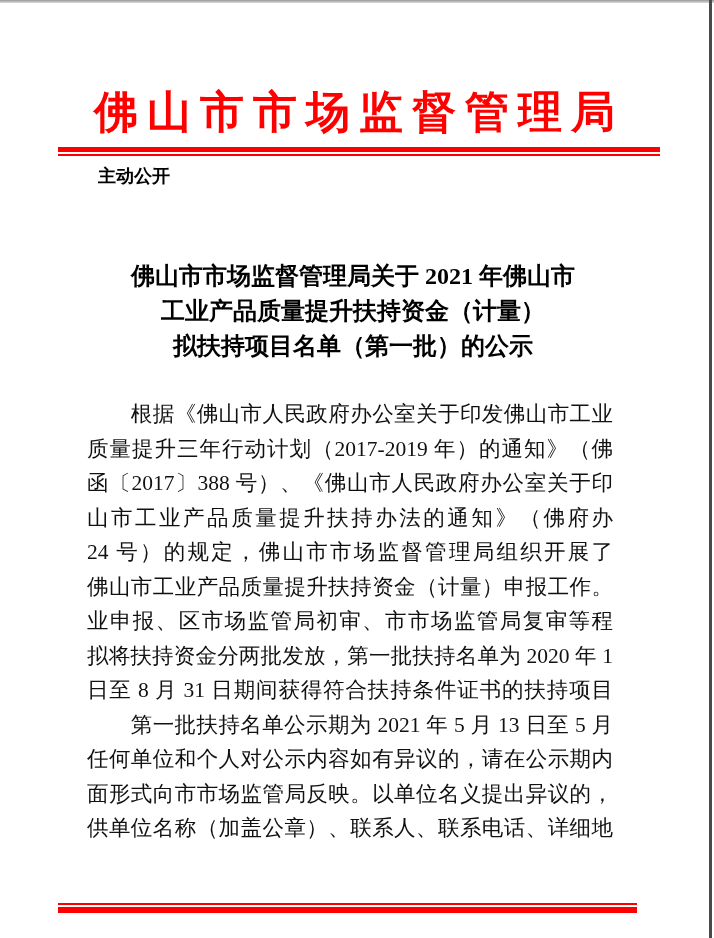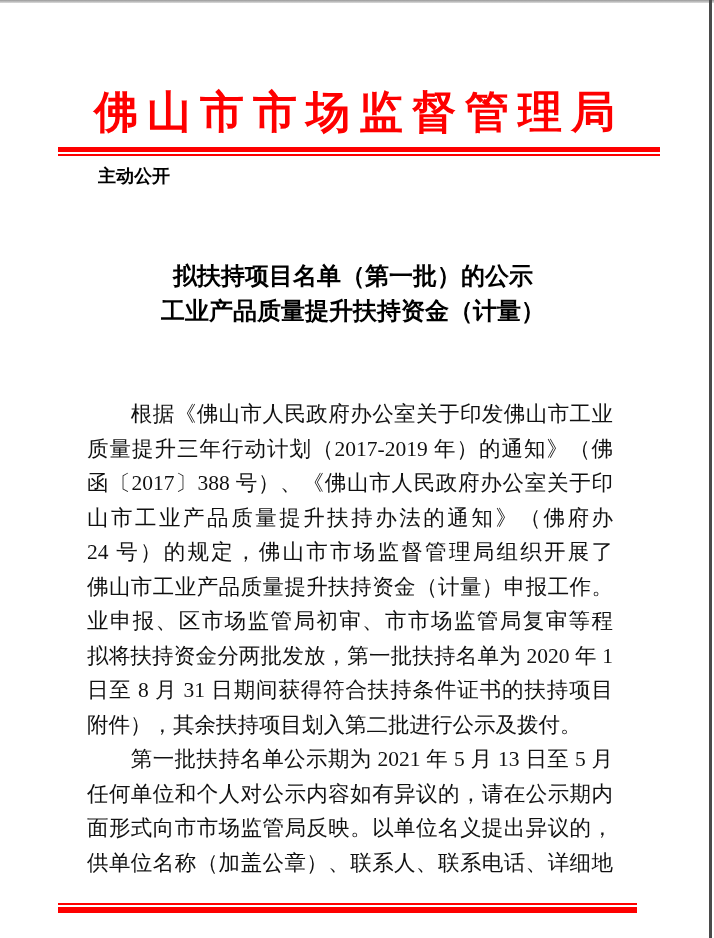--- a/index.html
+++ b/index.html
@@ -107,36 +107,36 @@
   <div class="edge-right"></div>
 
   <div class="agency-name">佛山市市场监督管理局</div>
 
   <div class="head-rule-thick"></div>
   <div class="head-rule-thin"></div>
 
   <div class="disclosure">主动公开</div>
 
   <div class="doc-title">
+      <div class="title-line">佛山市市场监督管理局关于 2021 年佛山市</div>
+      <div class="title-line">工业产品质量提升扶持资金（计量）</div>
       <div class="title-line">拟扶持项目名单（第一批）的公示</div>
-      <div class="title-line">工业产品质量提升扶持资金（计量）</div>
     </div>
 
   <div class="body-text">
       <div class="para">
         <div class="body-line">　　根据《佛山市人民政府办公室关于印发佛山市工业产品</div>
         <div class="body-line">质量提升三年行动计划（2017-2019 年）的通知》（佛府办</div>
         <div class="body-line">函〔2017〕388 号）、《佛山市人民政府办公室关于印发佛</div>
         <div class="body-line">山市工业产品质量提升扶持办法的通知》（佛府办〔2017〕</div>
         <div class="body-line">24 号）的规定，佛山市市场监督管理局组织开展了 2021 年</div>
         <div class="body-line">佛山市工业产品质量提升扶持资金（计量）申报工作。经企</div>
         <div class="body-line">业申报、区市场监管局初审、市市场监管局复审等程序，现</div>
         <div class="body-line">拟将扶持资金分两批发放，第一批扶持名单为 2020 年 1 月 1</div>
         <div class="body-line">日至 8 月 31 日期间获得符合扶持条件证书的扶持项目（详见</div>
-        <div class="body-line last-line">附件），其余扶持项目划入第二批进行公示及拨付。</div>
       </div>
       <div class="para">
         <div class="body-line">　　第一批扶持名单公示期为 2021 年 5 月 13 日至 5 月 19 日。</div>
         <div class="body-line">任何单位和个人对公示内容如有异议的，请在公示期内以书</div>
         <div class="body-line">面形式向市市场监管局反映。以单位名义提出异议的，请提</div>
         <div class="body-line">供单位名称（加盖公章）、联系人、联系电话、详细地址和</div>
       </div>
     </div>
 
   <div class="foot-rule-thin"></div>

